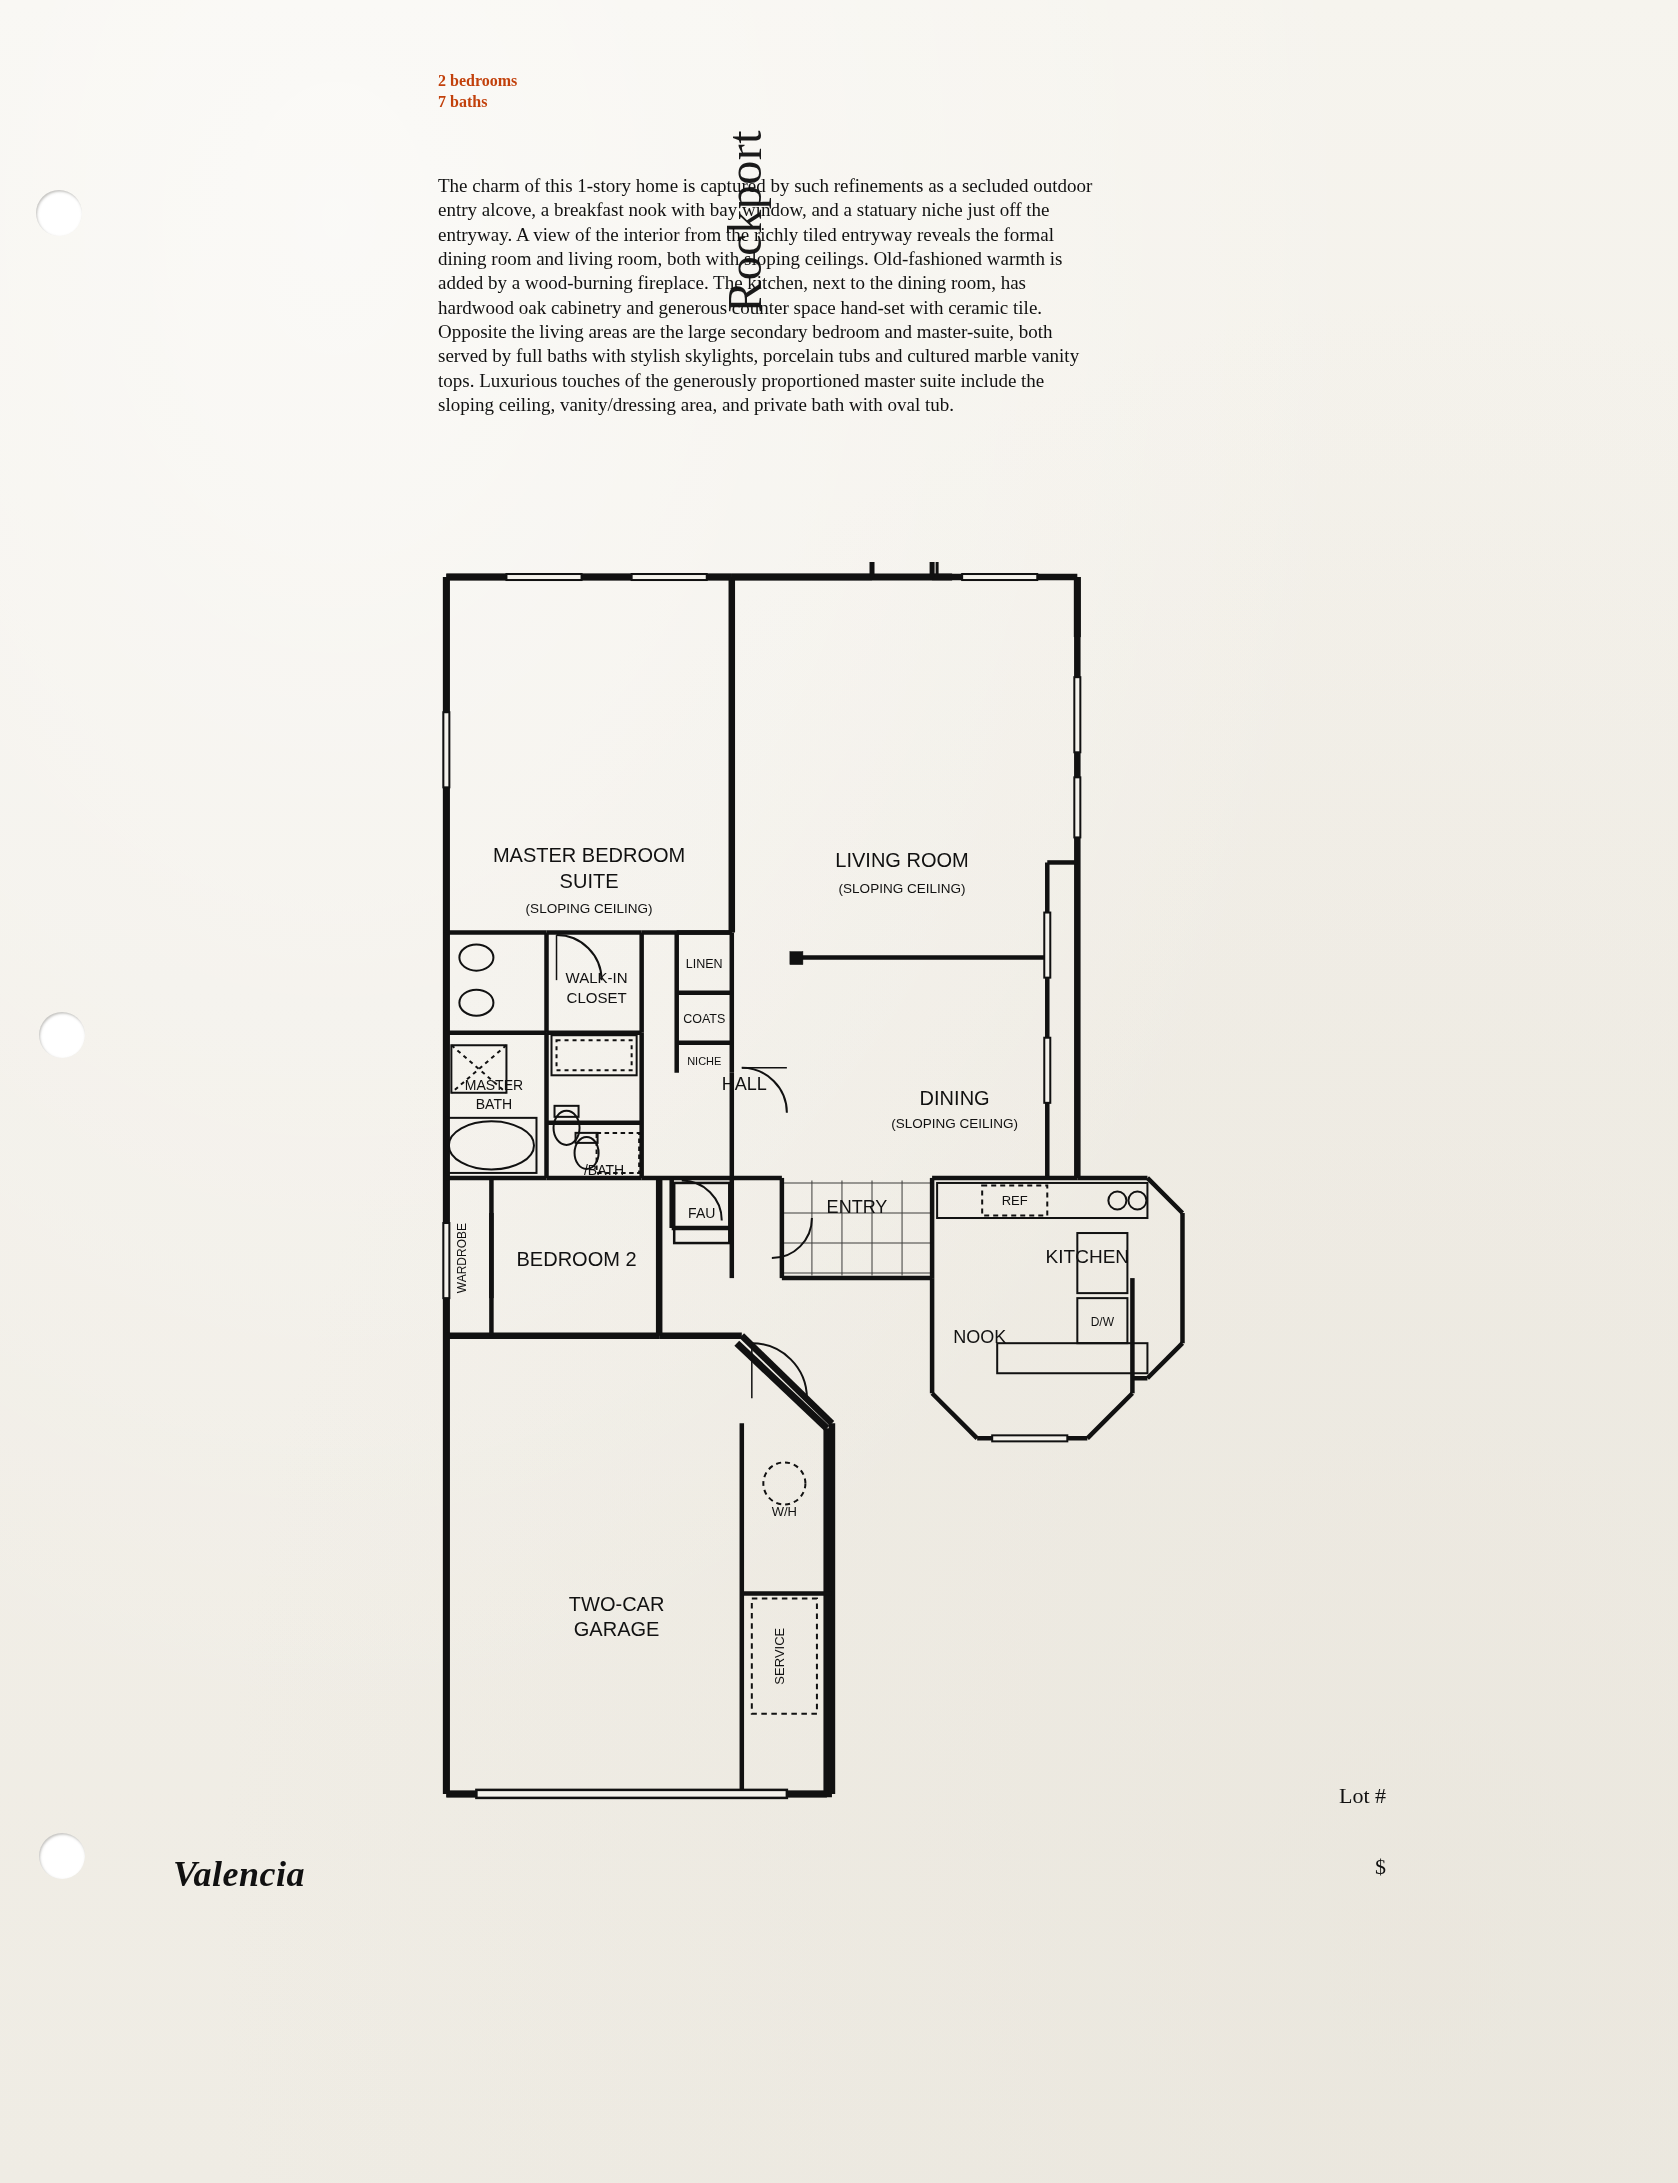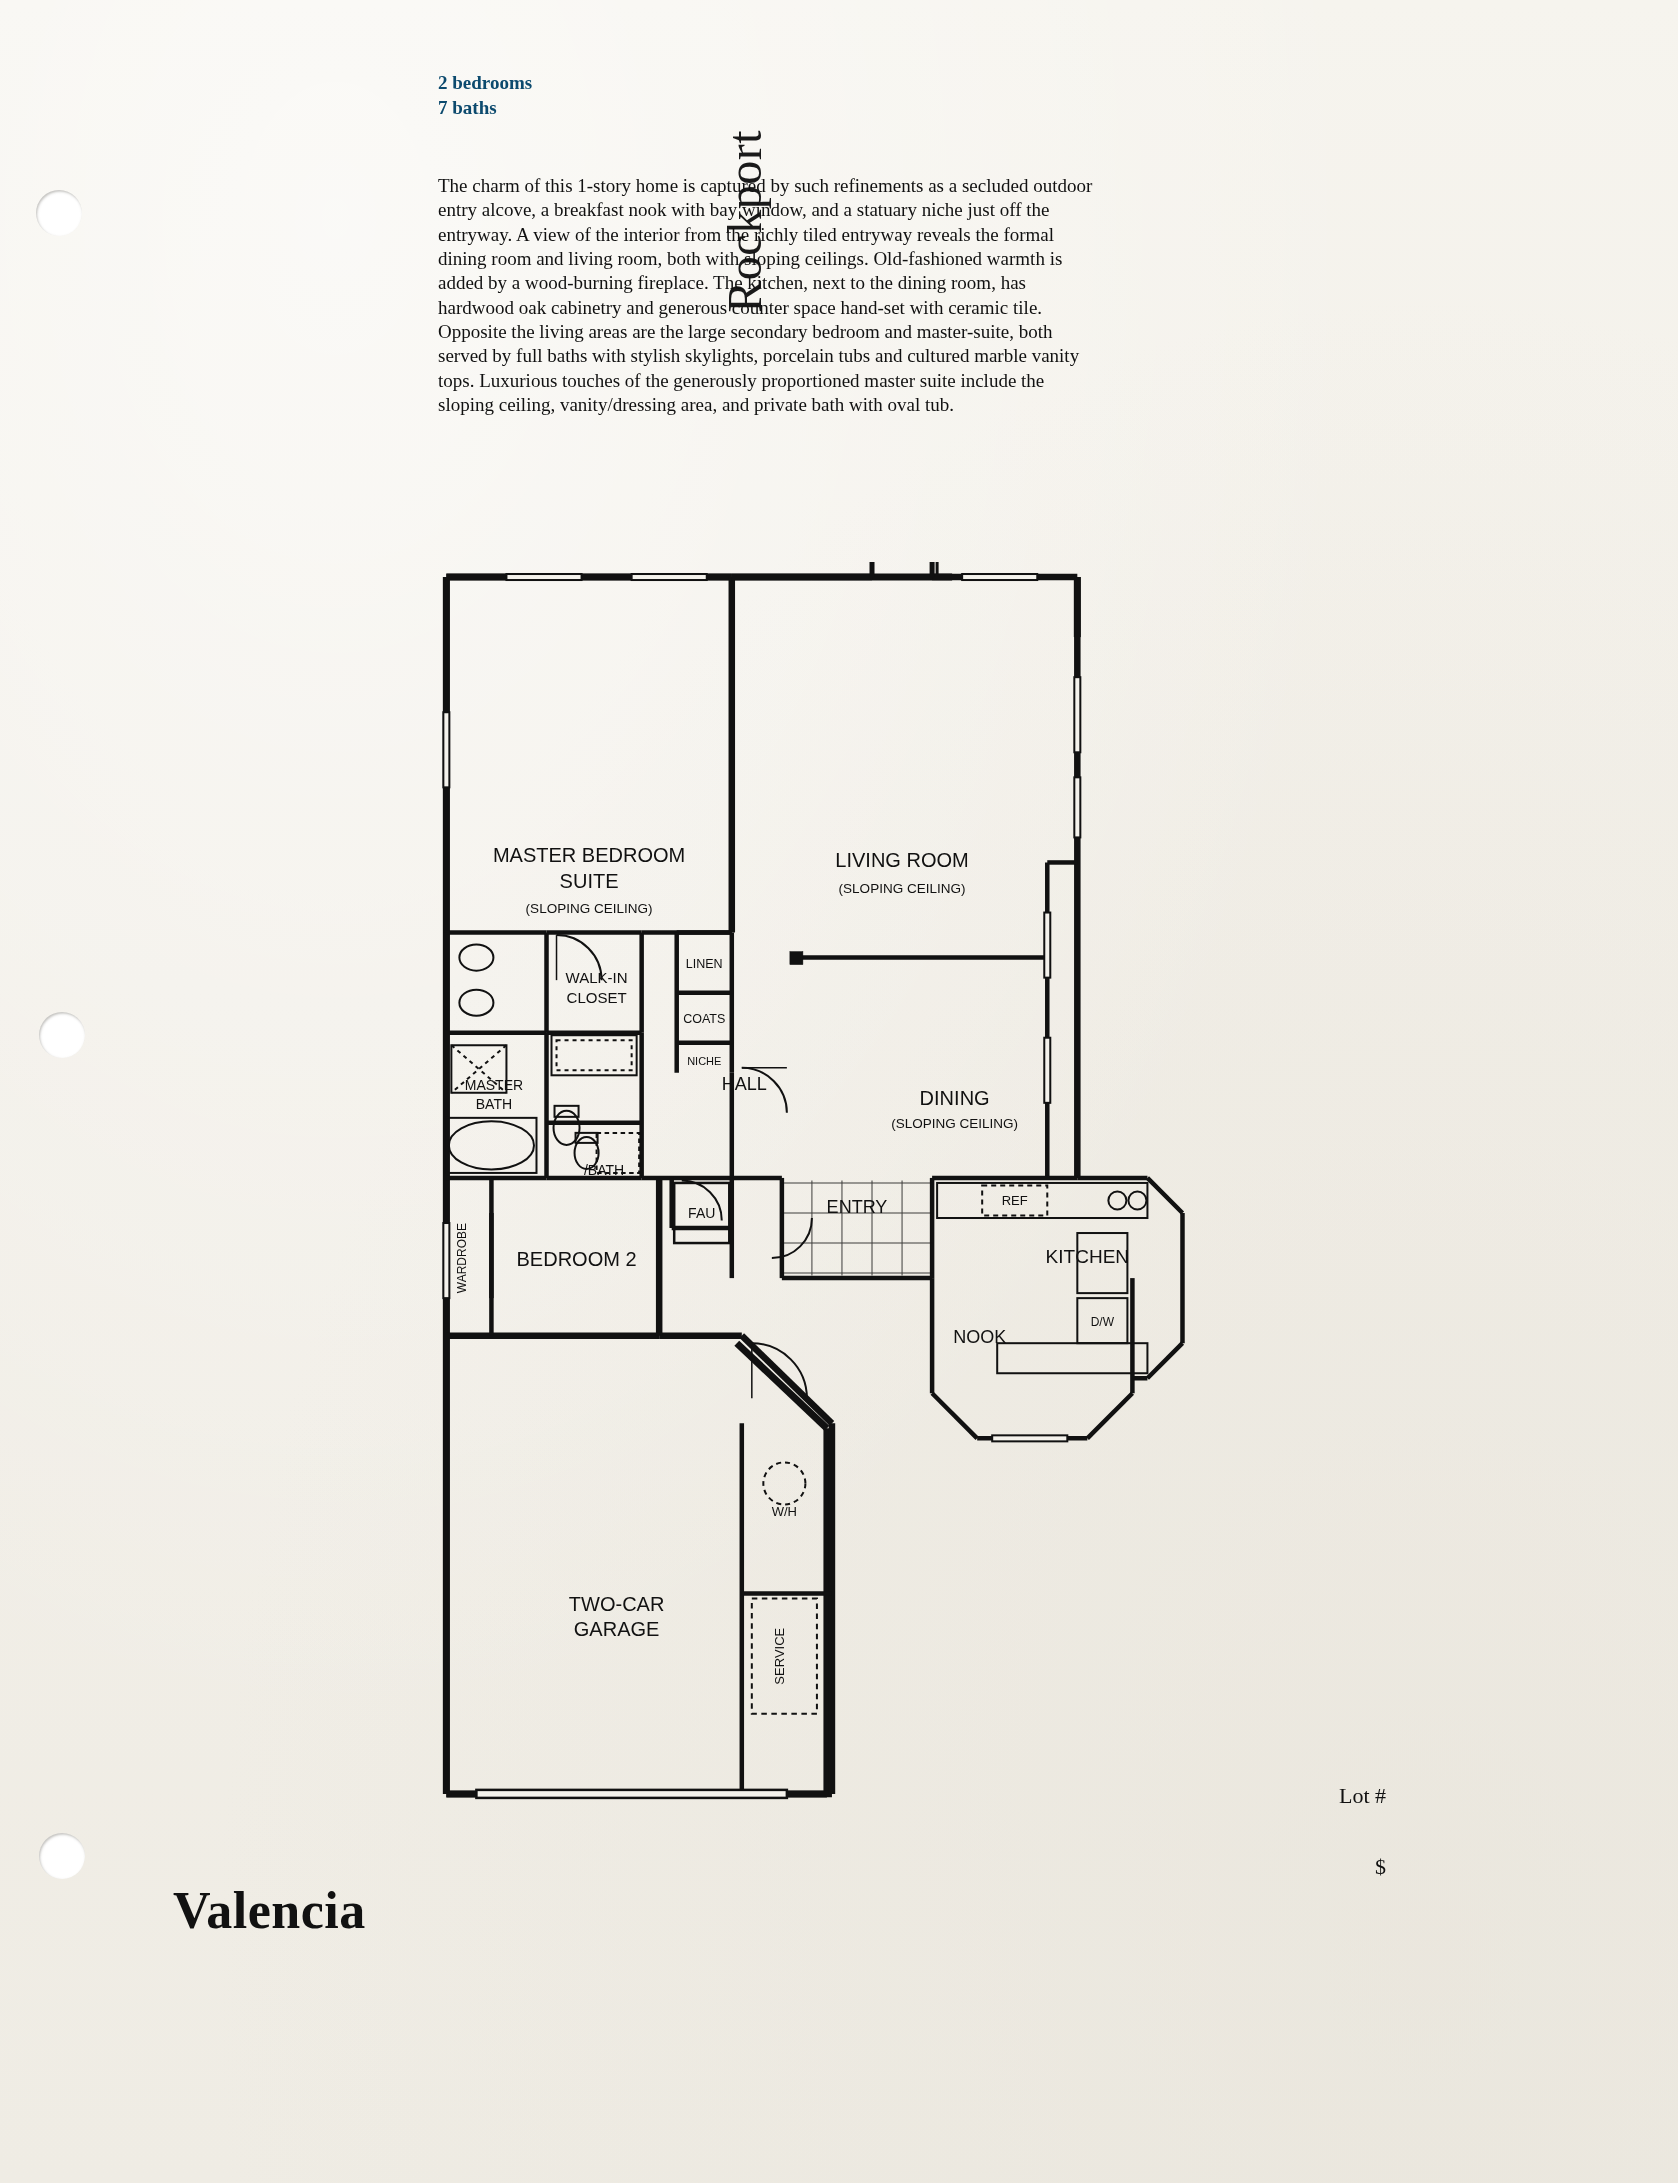--- a/index.html
+++ b/index.html
@@ -61,23 +61,23 @@
     height: 60px;
   }
 
   .specs {
     position: absolute;
     left: 438px;
     top: 70px;
     width: 701px;
     font-family: "Liberation Serif", serif;
     font-weight: bold;
-    font-size: 19px;
+    font-size: 16px;
     line-height: 1.33;
-    color: #0c4a6e;
+    color: #c2410c;
   }
   .desc {
     position: absolute;
     left: 438px;
     top: 174px;
     width: 656px;
     font-family: "Liberation Serif", serif;
     font-size: 19px;
     line-height: 1.28;
     color: #111;
@@ -141,25 +141,25 @@
     border-bottom: 1.5px solid #2a2a2a;
     height: 15px;
   }
   .line-rule.full { margin-left: 0; }
 
   .valencia {
     position: absolute;
     left: 173px;
     top: 1853px;
     font-family: "Liberation Serif", serif;
+    font-style: italic;
     font-weight: bold;
-    font-size: 52px;
+    font-size: 36px;
     color: #111;
     letter-spacing: 0.5px;
-    margin-top: 28px;
   }
 
   
   .plan-label {
     font-family: "Liberation Sans", sans-serif;
     fill: #111;
   }
 </style>
 </head>
 <body>

